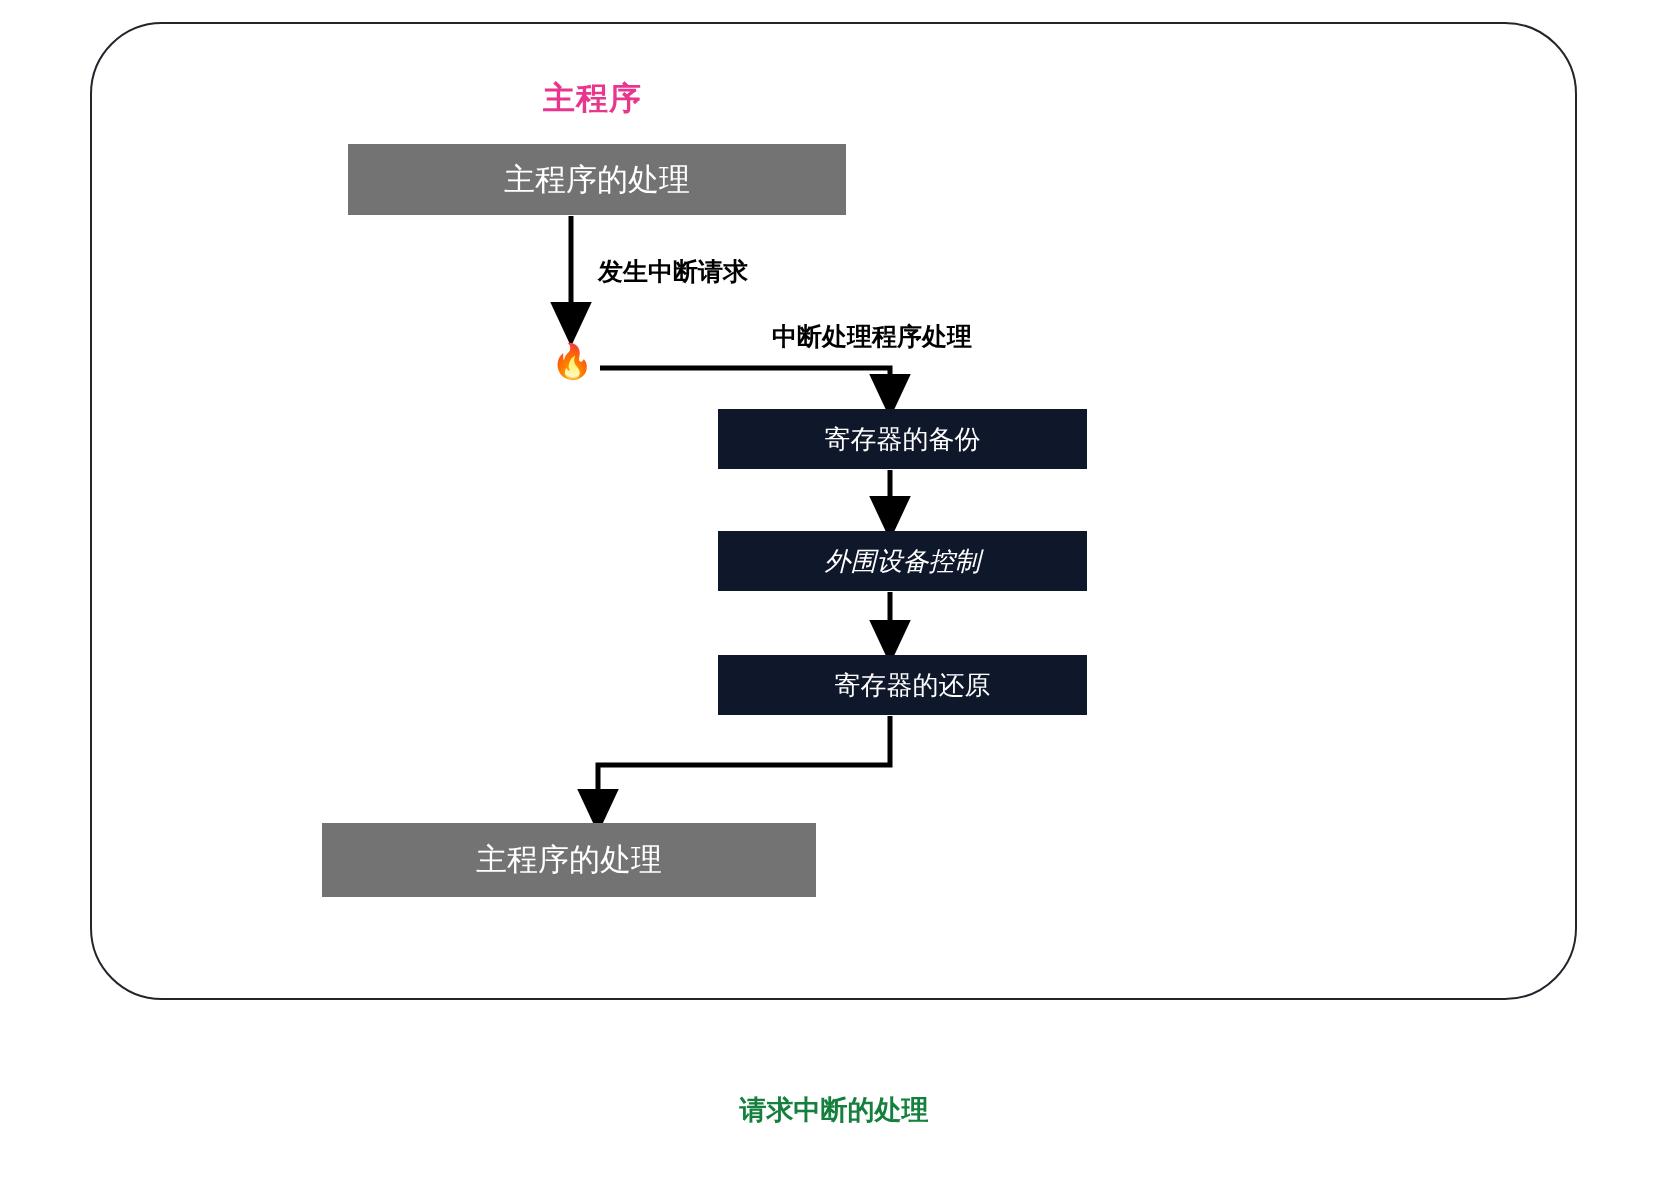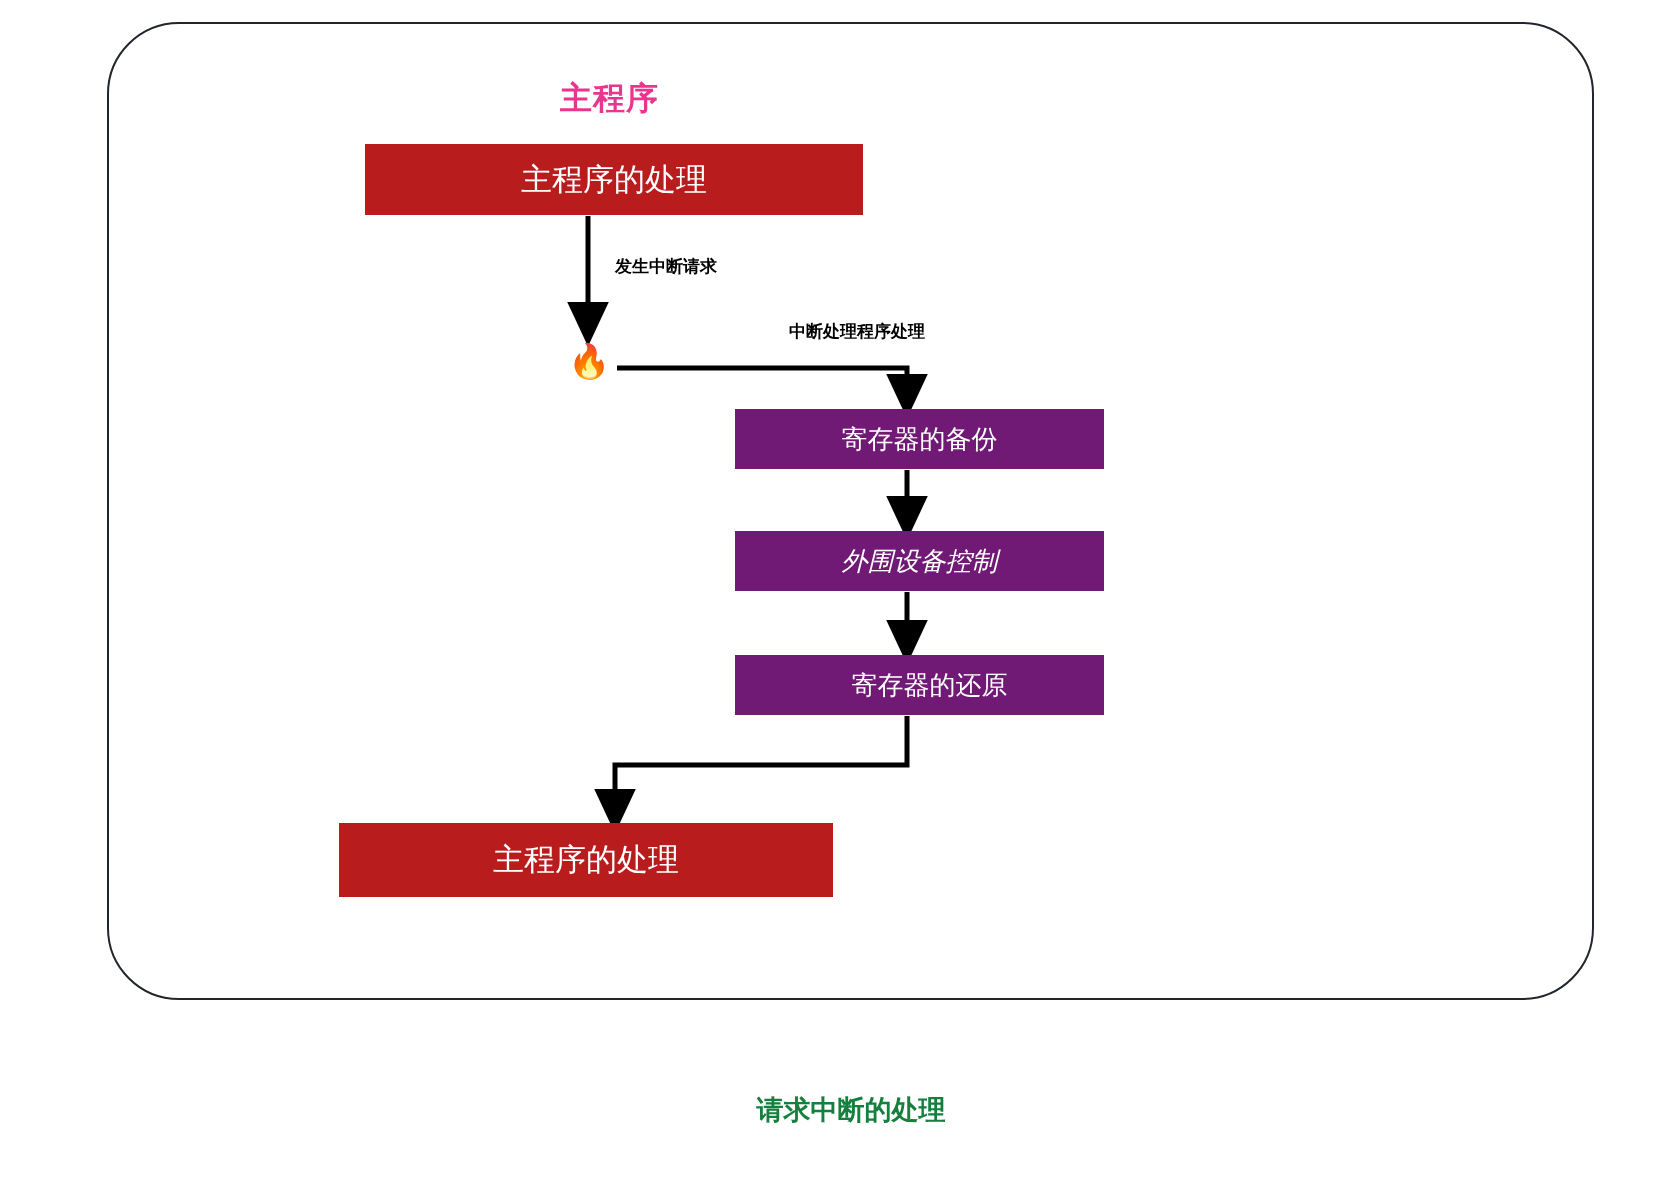--- a/index.html
+++ b/index.html
@@ -14,21 +14,20 @@
     position: relative;
     overflow: hidden;
   }
 
   #stage {
     position: absolute;
     left: 0;
     top: 0;
     width: 1436px;
     height: 1186px;
-    margin-left: 17px;
   }
 
   
   .frame {
     position: absolute;
     left: 90px;
     top: 22px;
     width: 1487px;
     height: 978px;
     border: 2px solid #23252d;
@@ -52,22 +51,22 @@
   
   .box {
     position: absolute;
     box-sizing: border-box;
     display: flex;
     align-items: center;
     justify-content: center;
     color: #ffffff;
     white-space: nowrap;
   }
-  .box.blue { background: #b91c1c; }
-  .box.pink { background: #701a75; }
+  .box.blue { background: #737373; }
+  .box.pink { background: #0f172a; }
 
   .box-main-1 {
     left: 348px;
     top: 144px;
     width: 498px;
     height: 71px;
     font-size: 31px;
   }
   .box-main-2 {
     left: 322px;
@@ -96,21 +95,21 @@
     top: 655px;
     width: 369px;
     height: 60px;
     font-size: 26px;
     padding-left: 20px;
   }
 
   
   .edge-label {
     position: absolute;
-    font-size: 17px;
+    font-size: 25px;
     font-weight: bold;
     color: #000000;
     white-space: nowrap;
   }
   .label-interrupt-request { left: 598px; top: 255px; }
   .label-handler-process   { left: 772px; top: 320px; text-align: center; }
 
   
   .flame {
     position: absolute;

